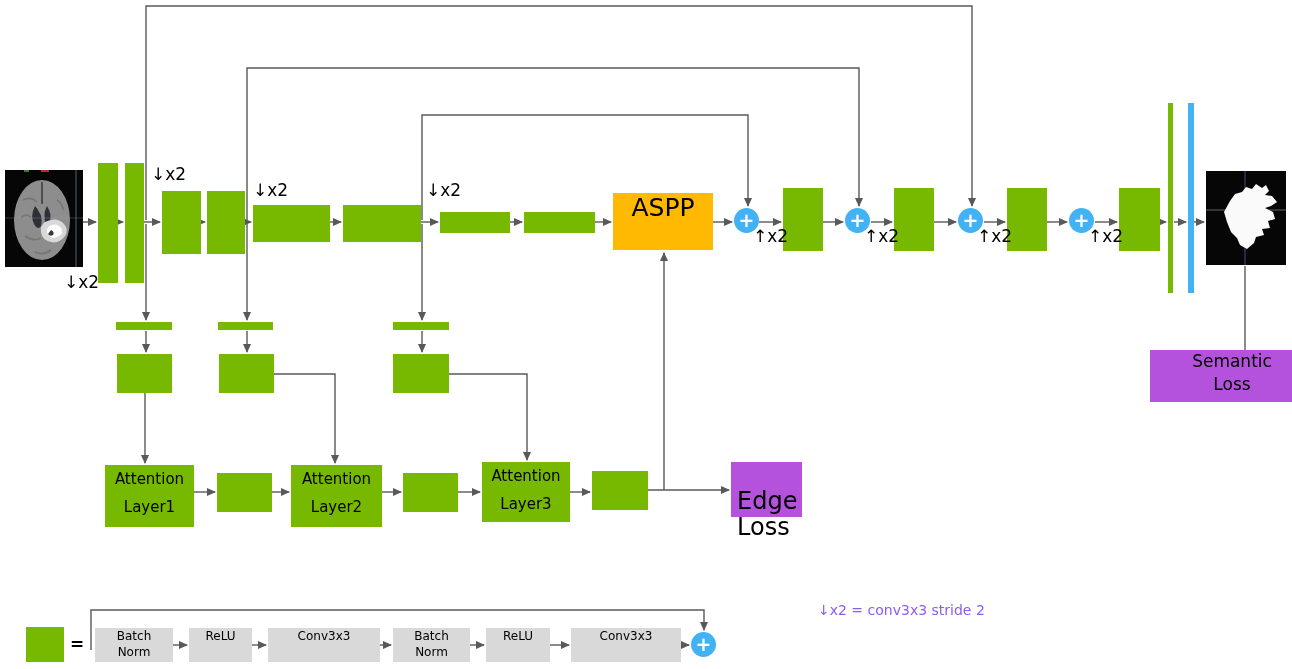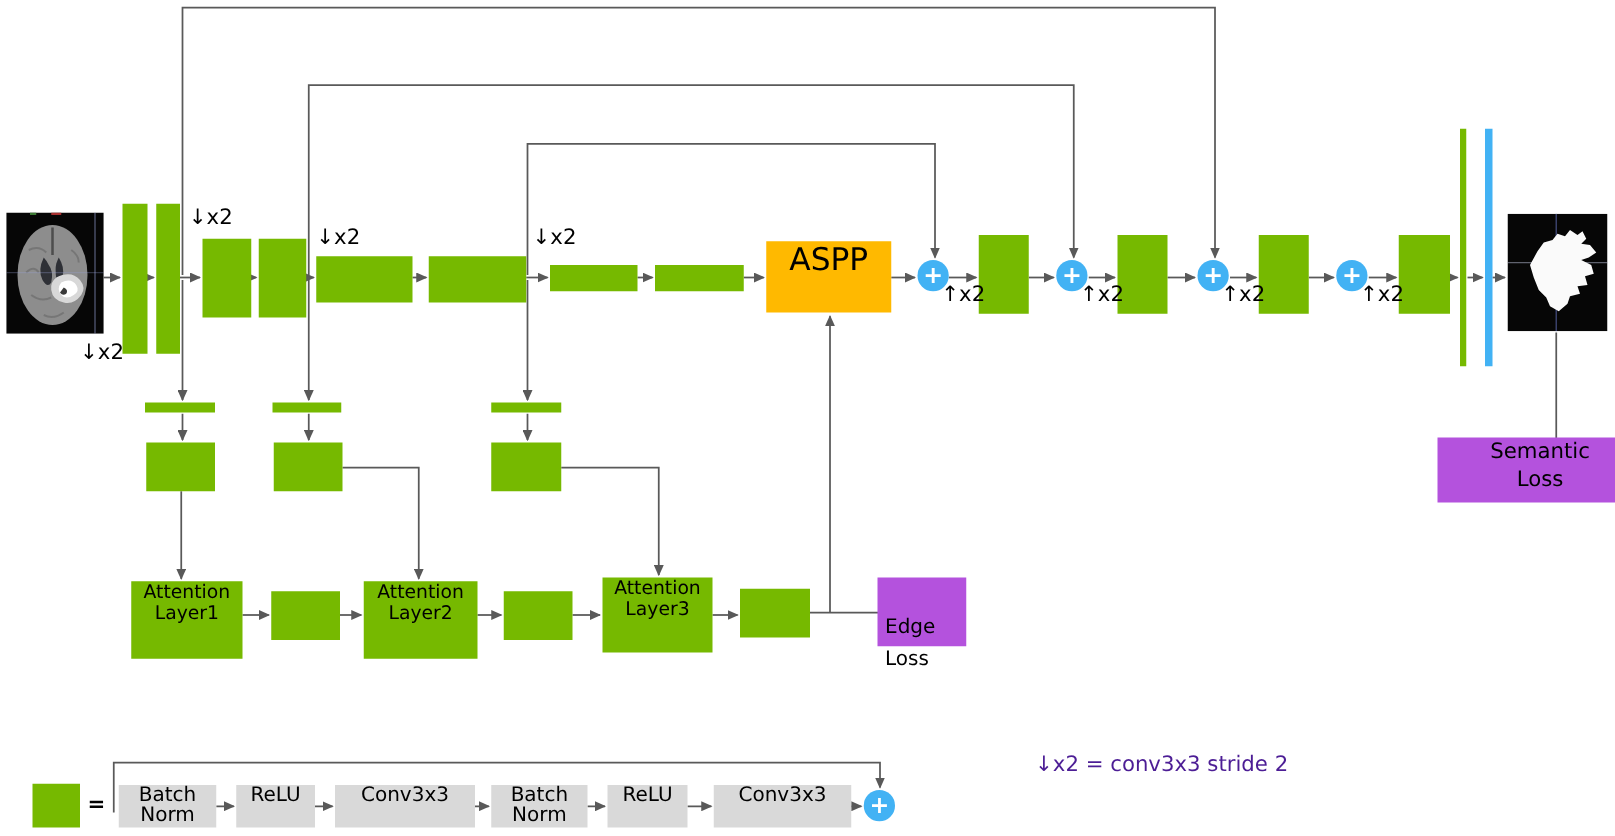--- a/index.html
+++ b/index.html
@@ -12,23 +12,23 @@
   .blk{position:absolute;z-index:2;box-sizing:border-box;}
   .center{display:flex;align-items:flex-start;justify-content:center;text-align:center;}
   .pre{white-space:pre-line;}
   .aspp{background:#FFB900;font-size:25px;color:#000;z-index:2;}
   .loss{background:#B452DD;color:#000;z-index:2;}
   .plus{
     position:absolute;width:25px;height:25px;border-radius:50%;background:#42B2F4;
     color:#fff;font-size:19px;font-weight:bold;line-height:24px;text-align:center;z-index:3;
   }
   .dslabel,.uslabel{position:absolute;font-size:17px;color:#000;z-index:3;}
-  .att{font-size:15px;line-height:17px;}
-  .graybox{background:#D9D9D9;font-size:16px;line-height:16px;color:#000;z-index:2;}
-  .note{position:absolute;font-size:17px;color:#4c1d95;z-index:2;margin-left:10px;}
+  .att{font-size:15px;line-height:28px;}
+  .graybox{background:#D9D9D9;font-size:12px;line-height:16px;color:#000;z-index:2;}
+  .note{position:absolute;font-size:14px;color:#8b5cf6;z-index:2;}
   .eq{position:absolute;font-size:17px;font-weight:bold;z-index:2;}
   .imgframe{position:absolute;z-index:2;}
 </style>
 </head>
 <body>
 
 <div id="canvas">
 
   <svg id="wires">
     <defs>
@@ -161,21 +161,21 @@
     <span>Attention
 Layer2</span>
   </div>
   <div class="blk green" style="left:403px;top:473px;width:55px;height:39px;"></div>
   <div class="blk green center att pre" style="left:482px;top:462px;width:88px;height:60px;">
     <span>Attention
 Layer3</span>
   </div>
   <div class="blk green" style="left:592px;top:471px;width:56px;height:39px;"></div>
 
-  <div class="blk loss pre" style="left:702px;top:462px;width:71px;height:55px;font-size:16px;line-height:26px;padding-left:6px;">
+  <div class="blk loss pre" style="left:731px;top:462px;width:71px;height:55px;font-size:24px;line-height:26px;padding-left:6px;">
     <span>Edge
 Loss</span>
   </div>
 
   <div class="blk loss center pre" style="left:1150px;top:350px;width:164px;height:52px;font-size:17px;line-height:23px;">
     <span>Semantic
 Loss</span>
   </div>
 
   <svg class="imgframe" style="left:1206px;top:171px;" width="80" height="94" viewBox="0 0 80 94">

